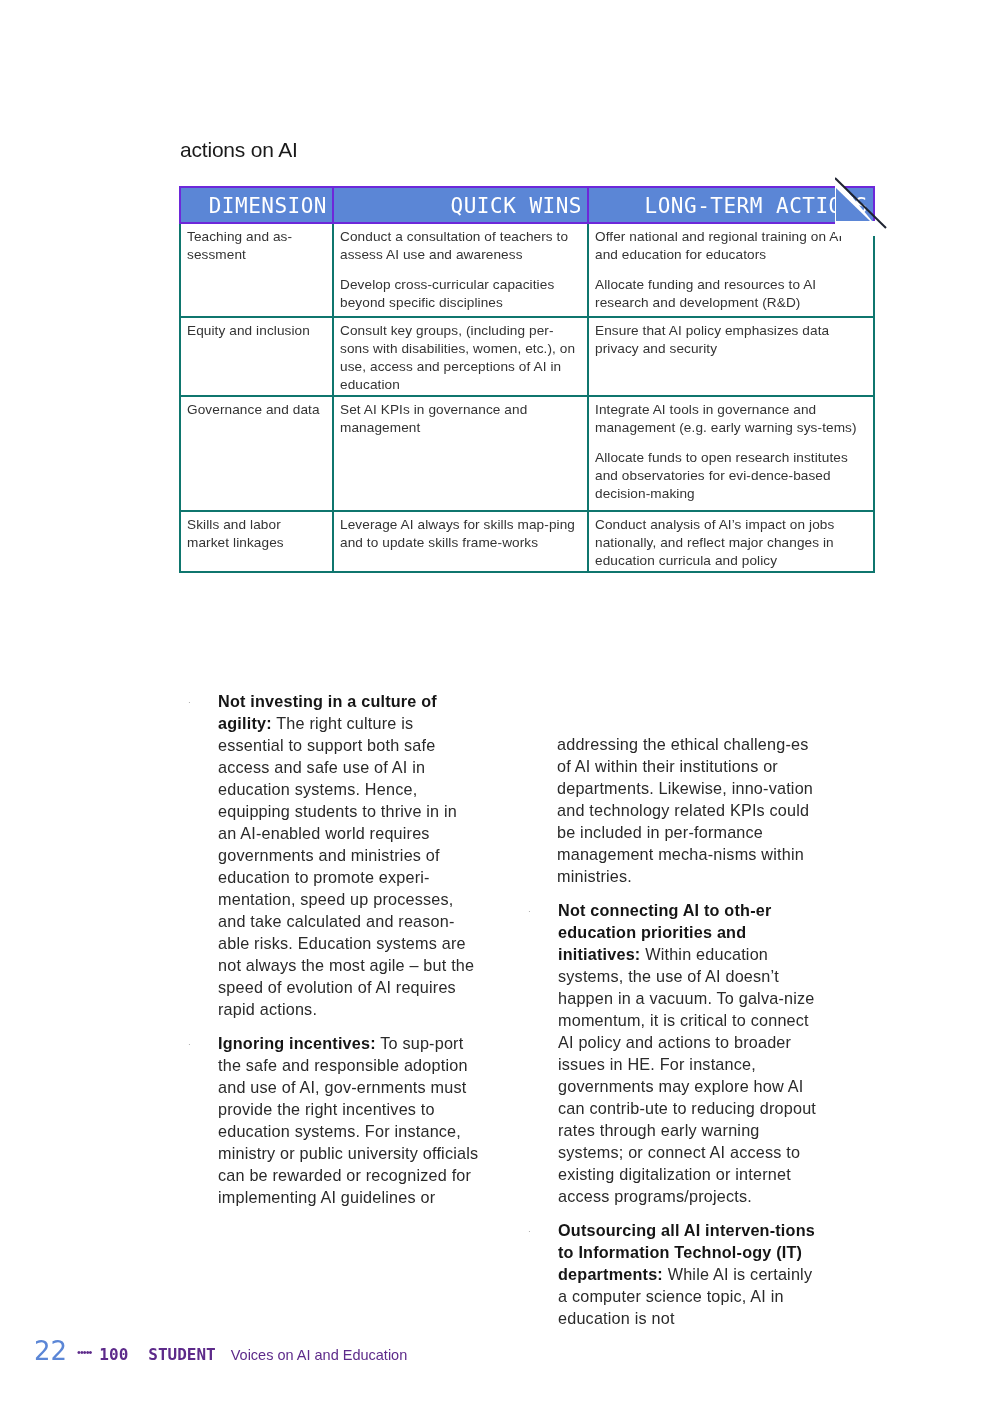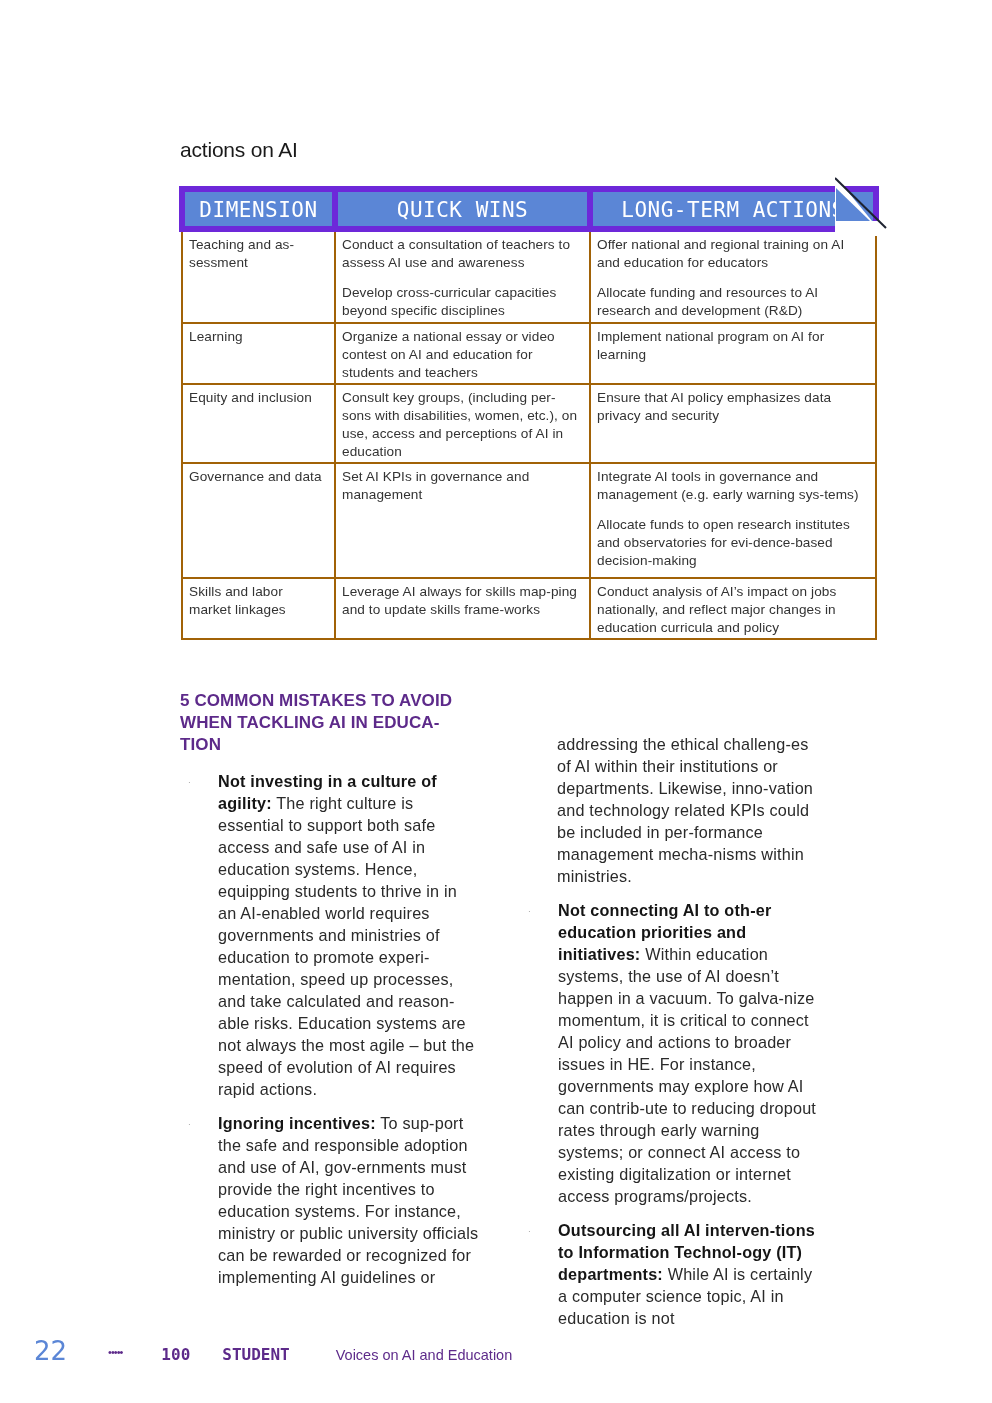--- a/index.html
+++ b/index.html
@@ -3,36 +3,36 @@
   <meta charset="utf-8">
   <style>
     html, body { margin: 0; padding: 0; background: #ffffff; }
     body { width: 992px; height: 1403px; position: relative; overflow: hidden; font-family: "Liberation Sans", sans-serif; color: #222; }
     .section-title { position: absolute; left: 180px; top: 138px; font-size: 21px; font-weight: normal; color: #1a1a1a; margin: 0; letter-spacing: -0.2px; }
     .table-wrap { position: absolute; left: 179px; top: 186px; width: 694px; }
     table.actions { border-collapse: collapse; width: 694px; table-layout: fixed; font-size: 13.6px; line-height: 18px; color: #333; }
     table.actions col.c1 { width: 153px; }
     table.actions col.c2 { width: 255px; }
     table.actions col.c3 { width: 286px; }
-    table.actions th { background: #5b86d6; color: #ffffff; font-family: "DejaVu Sans Mono", monospace; font-weight: normal; font-size: 21px; text-align: center; padding: 3px 5px 2px 5px; height: 29px; border: 6px solid #6d28d9; letter-spacing: 0.5px; }
-    table.actions td { border: 2px solid #a16207; vertical-align: top; padding: 4px 6px 1px 6px; letter-spacing: 0.1px; }
+    table.actions th { background: #5b86d6; color: #ffffff; font-family: "DejaVu Sans Mono", monospace; font-weight: normal; font-size: 21px; text-align: right; padding: 3px 5px 2px 5px; height: 29px; border: 2px solid #6d28d9; letter-spacing: 0.5px; }
+    table.actions td { border: 2px solid #0f766e; vertical-align: top; padding: 4px 6px 1px 6px; letter-spacing: 0.1px; }
     table.actions td p { margin: 0 0 12px 0; }
     table.actions td p:last-child { margin-bottom: 0; }
     .corner-cut { position: absolute; left: 835px; top: 176px; width: 60px; height: 60px; pointer-events: none; }
     .col-left { position: absolute; left: 180px; top: 690px; width: 300px; }
     .col-right { position: absolute; left: 520px; top: 685px; width: 300px; margin-top: 48px; }
     .mistakes-heading { color: #5d2a8a; font-weight: bold; font-size: 17px; line-height: 22px; margin: 0 0 14px 0; text-transform: uppercase; letter-spacing: 0.1px; }
     .mistake { position: relative; padding-left: 38px; font-size: 16.2px; line-height: 22px; color: #2a2a2a; margin-bottom: 12px; letter-spacing: 0.2px; }
     .mistake .bullet { position: absolute; left: 8px; top: 2px; font-size: 8px; color: #999; }
     .mistake b { color: #151515; }
     .continued { padding-left: 37px; font-size: 16.2px; line-height: 22px; color: #2a2a2a; margin: 0 0 12px 0; letter-spacing: 0.2px; }
-    .footer { position: absolute; left: 34px; top: 1336px; display: flex; align-items: baseline; white-space: nowrap; gap: 31px; }
+    .footer { position: absolute; left: 34px; top: 1336px; display: flex; align-items: baseline; white-space: nowrap; }
     .page-num { font-size: 26px; color: #5b86d6; font-family: "DejaVu Sans", sans-serif; margin-right: 10px; }
     .dots { font-size: 11px; color: #5d2a8a; letter-spacing: -1px; margin-right: 8px; position: relative; top: -4px; }
-    .brand-num { font-family: "DejaVu Sans Mono", monospace; font-weight: bold; color: #5d2a8a; font-size: 16px; margin-right: 1px; }
+    .brand-num { font-family: "DejaVu Sans Mono", monospace; font-weight: bold; color: #5d2a8a; font-size: 16px; margin-right: 20px; }
     .brand-word { font-family: "DejaVu Sans Mono", monospace; font-weight: bold; color: #5d2a8a; font-size: 16px; margin-right: 15px; }
     .brand-tail { color: #5d2a8a; font-size: 14.5px; }
   </style>
 </head>
 <body>
 
 <h2 class="section-title">actions on AI</h2>
 
 <div class="table-wrap">
   <table class="actions">
@@ -51,29 +51,20 @@
     <tbody>
       <tr style="height:94px">
         <td>Teaching and as-sessment</td>
         <td>
           <p>Conduct a consultation of teachers to assess AI use and awareness</p>
           <p>Develop cross-curricular capacities beyond specific disciplines</p>
         </td>
         <td>
           <p>Offer national and regional training on AI and education for educators</p>
           <p>Allocate funding and resources to AI research and development (R&amp;D)</p>
-        </td>
-      </tr>
-      <tr style="height:60px">
-        <td>Learning</td>
-        <td>
-          <p>Organize a national essay or video contest on AI and education for students and teachers</p>
-        </td>
-        <td>
-          <p>Implement national program on AI for learning</p>
         </td>
       </tr>
       <tr style="height:79px">
         <td>Equity and inclusion</td>
         <td>
           <p>Consult key groups, (including per-sons with disabilities, women, etc.), on use, access and perceptions of AI in education</p>
         </td>
         <td>
           <p>Ensure that AI policy emphasizes data privacy and security</p>
         </td>
@@ -101,21 +92,20 @@
   </table>
 </div>
 
 <svg class="corner-cut" viewBox="0 0 60 60">
   <polygon points="0,10 0,0 0,0 37,45 60,45 60,60 0,60" fill="#ffffff"></polygon>
   <polygon points="1,12 35,45 1,45" fill="#5b86d6"></polygon>
   <line x1="0" y1="2" x2="51" y2="52" stroke="#1e2330" stroke-width="2"></line>
 </svg>
 
 <div class="col-left">
-  <h3 class="mistakes-heading">5 COMMON MISTAKES TO AVOID WHEN TACKLING AI IN EDUCA-TION</h3>
   <div class="mistake">
     <span class="bullet">·</span>
     <b>Not investing in a culture of agility:</b><span> The right culture is essential to support both safe access and safe use of AI in education systems. Hence, equipping students to thrive in in an AI-enabled world requires governments and ministries of education to promote experi-mentation, speed up processes, and take calculated and reason-able risks. Education systems are not always the most agile – but the speed of evolution of AI requires rapid actions.</span>
   </div>
   <div class="mistake">
     <span class="bullet">·</span>
     <b>Ignoring incentives:</b><span> To sup-port the safe and responsible adoption and use of AI, gov-ernments must provide the right incentives to education systems. For instance, ministry or public university officials can be rewarded or recognized for implementing AI guidelines or</span>
   </div>
 </div>
 

